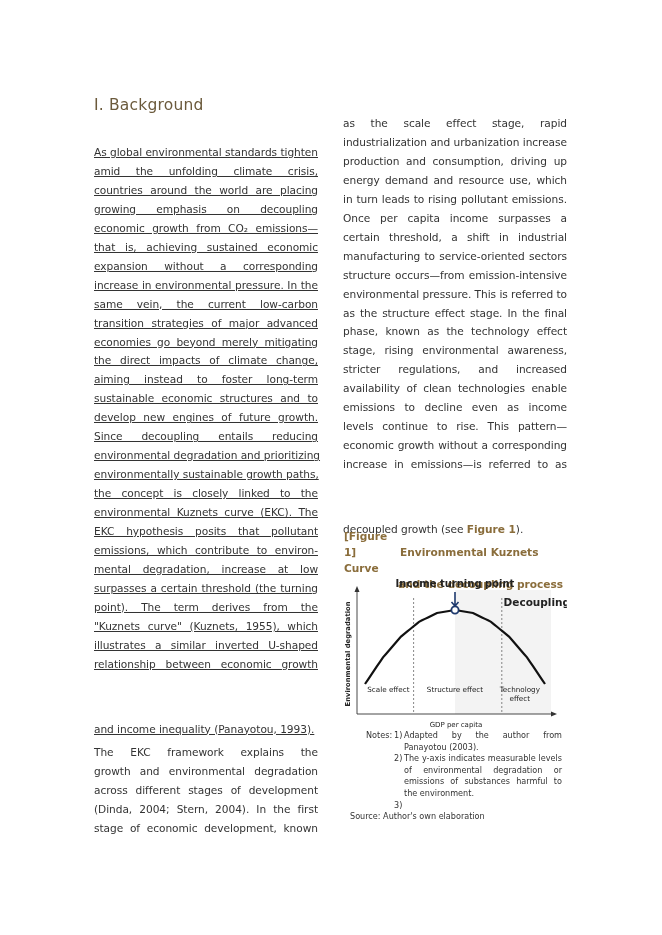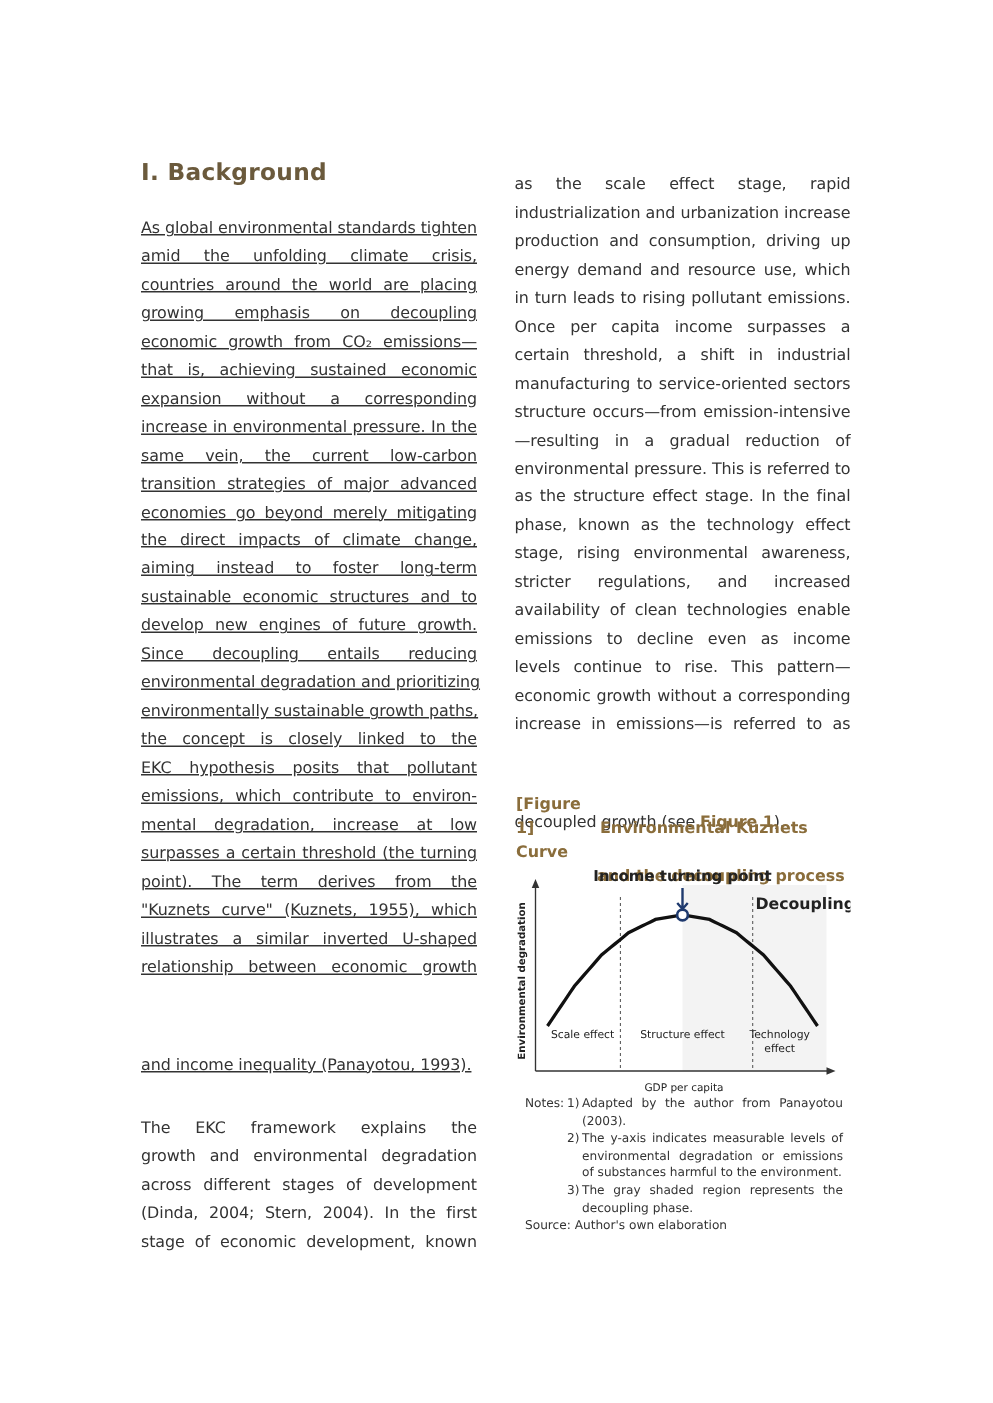--- a/index.html
+++ b/index.html
@@ -1,35 +1,35 @@
 <!DOCTYPE html>
 <html><head>
   <meta charset="utf-8">
   <style>
     html, body { margin: 0; padding: 0; background: #ffffff; }
     body { width: 662px; height: 935px; position: relative; overflow: hidden;
            font-family: "DejaVu Sans", "Liberation Sans", sans-serif; color: #333333; }
-    .section-title { position: absolute; left: 94px; top: 106px; font-size: 15.5px; font-weight: bold;
+    .section-title { position: absolute; left: 94px; top: 96px; font-size: 15.5px; font-weight: normal;
                      color: #6b5a3c; letter-spacing: 0.2px; font-family: "DejaVu Sans", sans-serif; }
     .para { position: absolute; font-size: 10.6px; line-height: 18.95px; text-align: justify;
             text-align-last: left; color: #333; letter-spacing: -0.05px; }
     .para span.line { display: block; text-align: justify; text-align-last: justify; white-space: nowrap; }
     .para span.line.last { text-align-last: left; margin-top: 46px; }
     .p1 { left: 94px; top: 143px; width: 224px; text-decoration: underline; }
     .p2 { left: 94px; top: 743px; width: 224px; }
     .p3 { left: 343px; top: 114px; width: 224px; }
     .fig-ref { color: #8a6d3b; font-weight: bold; }
     .fig-caption { position: absolute; left: 344px; top: 528px; width: 222px; font-size: 10.6px;
                    font-weight: bold; color: #8a6d3b; line-height: 16px; }
     .fig-caption .cap-label { display: inline-block; width: 56px; }
     .fig-caption .cap-line2 { display: block; padding-left: 54px; }
     .chart { position: absolute; left: 345px; top: 572px; width: 222px; height: 160px; }
     .notes { position: absolute; left: 350px; top: 730px; width: 212px; font-size: 8.1px; line-height: 11.6px;
              color: #333; font-family: "DejaVu Sans", sans-serif; }
-    .note-row { display: flex; }
+    .note-row { display: flex; margin-left: 16px; }
     .note-head { width: 28px; flex: none; }
     .note-num { width: 10px; flex: none; }
     .note-text { flex: 1; text-align: justify; text-align-last: left; }
     .note-indent { padding-left: 28px; }
   </style>
 </head>
 <body>
 
 <div class="section-title">Ⅰ. Background</div>
 
@@ -46,20 +46,21 @@
     <span class="line">transition strategies of major advanced</span>
     <span class="line">economies go beyond merely mitigating</span>
     <span class="line">the direct impacts of climate change,</span>
     <span class="line">aiming instead to foster long-term</span>
     <span class="line">sustainable economic structures and to</span>
     <span class="line">develop new engines of future growth.</span>
     <span class="line">Since decoupling entails reducing</span>
     <span class="line">environmental degradation and prioritizing</span>
     <span class="line">environmentally sustainable growth paths,</span>
     <span class="line">the concept is closely linked to the</span>
+    <span class="line">environmental Kuznets curve (EKC). The</span>
     <span class="line">EKC hypothesis posits that pollutant</span>
     <span class="line">emissions, which contribute to environ-</span>
     <span class="line">mental degradation, increase at low</span>
     <span class="line">surpasses a certain threshold (the turning</span>
     <span class="line">point). The term derives from the</span>
     <span class="line">"Kuznets curve" (Kuznets, 1955), which</span>
     <span class="line">illustrates a similar inverted U-shaped</span>
     <span class="line">relationship between economic growth</span>
     <span class="line last">and income inequality (Panayotou, 1993).</span>
   </div>
@@ -73,21 +74,20 @@
 <div class="para p3" id="p3">
     <span class="line">as the scale effect stage, rapid</span>
     <span class="line">industrialization and urbanization increase</span>
     <span class="line">production and consumption, driving up</span>
     <span class="line">energy demand and resource use, which</span>
     <span class="line">in turn leads to rising pollutant emissions.</span>
     <span class="line">Once per capita income surpasses a</span>
     <span class="line">certain threshold, a shift in industrial</span>
     <span class="line">manufacturing to service-oriented sectors</span>
     <span class="line">structure occurs—from emission-intensive</span>
-    <span class="line">—resulting in a gradual reduction of</span>
     <span class="line">environmental pressure. This is referred to</span>
     <span class="line">as the structure effect stage. In the final</span>
     <span class="line">phase, known as the technology effect</span>
     <span class="line">stage, rising environmental awareness,</span>
     <span class="line">stricter regulations, and increased</span>
     <span class="line">availability of clean technologies enable</span>
     <span class="line">emissions to decline even as income</span>
     <span class="line">levels continue to rise. This pattern—</span>
     <span class="line">economic growth without a corresponding</span>
     <span class="line">increase in emissions—is referred to as</span>
@@ -124,16 +124,15 @@
     <span class="note-head">Notes:</span>
     <span class="note-num">1)</span>
     <span class="note-text">Adapted by the author from Panayotou (2003).</span>
   </div>
   <div class="note-row note-indent">
     <span class="note-num">2)</span>
     <span class="note-text">The y-axis indicates measurable levels of environmental degradation or emissions of substances harmful to the environment.</span>
   </div>
   <div class="note-row note-indent">
     <span class="note-num">3)</span>
-    <span class="note-text">The gray shaded region represents the decoupling phase.</span>
   </div>
   <div>Source: Author's own elaboration</div>
 </div>
 
 </body></html>

